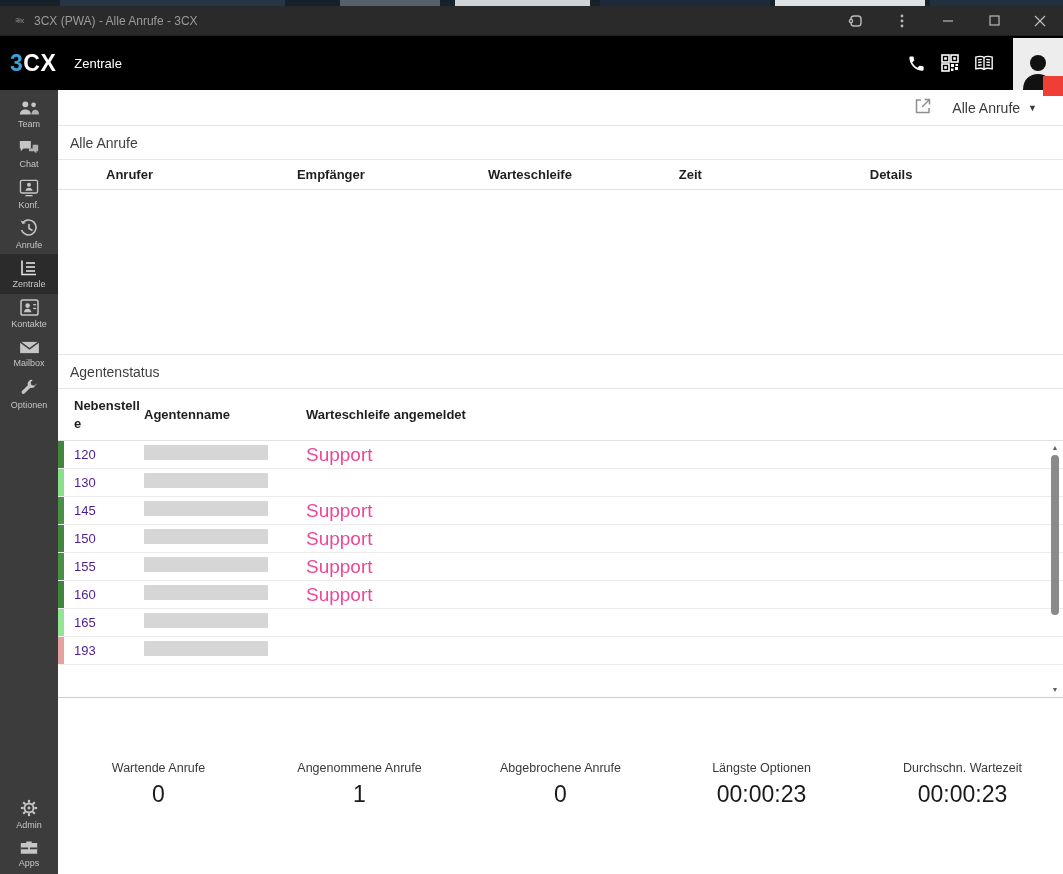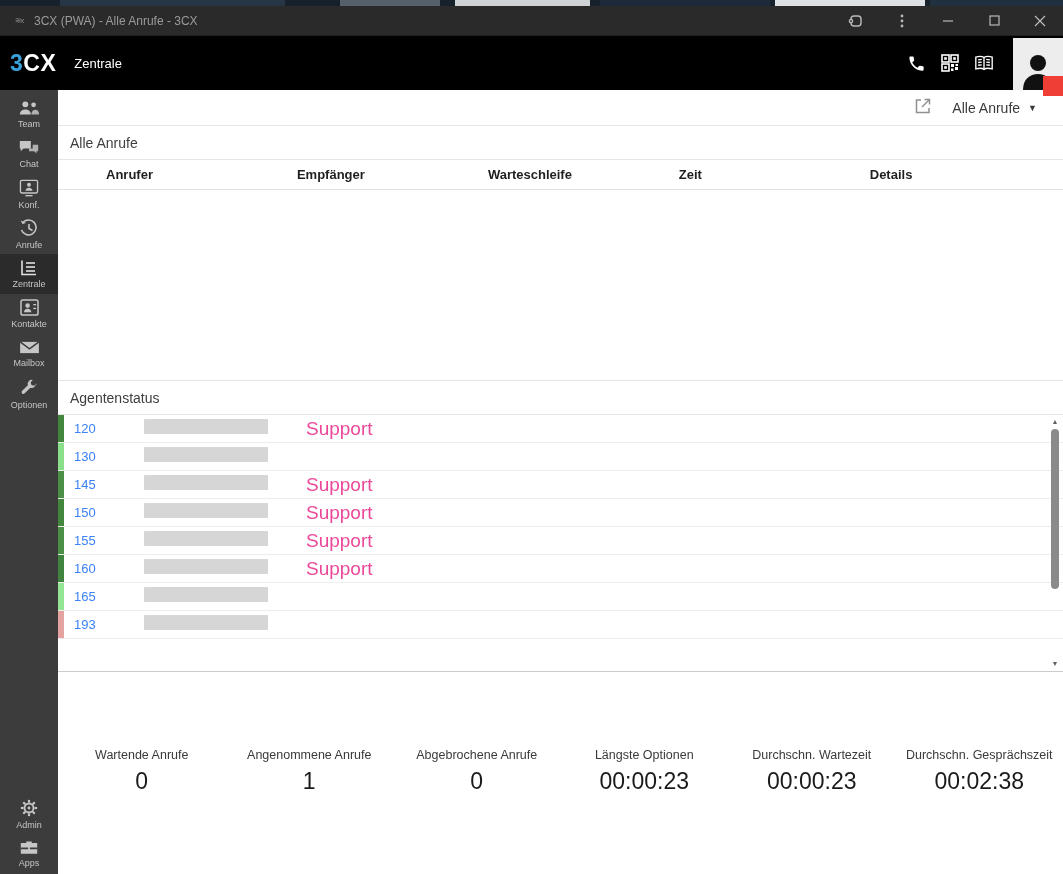--- a/index.html
+++ b/index.html
@@ -63,21 +63,21 @@
   .agents-title { border-top:1px solid #e6e6e6; }
   .agents-header { display:grid; grid-template-columns:70px 162px 1fr; align-items:center;
                    padding:8px 0 8px 16px; border-bottom:1px solid #e2e2e2; flex:0 0 auto; }
   .agents-header .th { font-size:13px; font-weight:bold; color:#1f1f1f; line-height:1.35; }
   .agents-header .th-ext { word-break:break-all; width:66px; }
 
   .agents-body { flex:0 0 auto; position:relative; height:256px; overflow:hidden; }
   .agent-row { height:28px; display:grid; grid-template-columns:70px 162px 1fr; align-items:center;
                padding-left:16px; border-bottom:1px solid #ececec; position:relative; }
   .status-bar { position:absolute; left:0; top:0; bottom:0; width:6px; }
-  .agent-ext { font-size:13px; color:#3b82f6; }
+  .agent-ext { font-size:13px; color:#4c1d95; }
   .redacted { display:inline-block; width:124px; height:15px; background:#d6d6d6; border-radius:1px; }
   .agent-queue { font-size:19px; color:#ec4899; }
 
   .v-scrollbar { position:absolute; right:2px; top:2px; bottom:2px; width:12px; display:flex;
                  flex-direction:column; align-items:center; }
   .v-scrollbar .arrow { font-size:7px; color:#606060; line-height:10px; }
   .v-scrollbar .track { flex:1; width:100%; position:relative; }
   .v-scrollbar .thumb { position:absolute; top:2px; left:2px; width:8px; height:160px;
                         background:#8a8a8a; border-radius:4px; }
 
@@ -308,20 +308,25 @@
           <span>Zeit</span>
 
           <span>Details</span>
 
       </div>
 
       <div class="calls-body"></div>
 
       <div class="section-title agents-title">Agentenstatus</div>
 
+      <div class="agents-header">
+        <span class="th th-ext">Nebenstelle</span>
+        <span class="th">Agentenname</span>
+        <span class="th">Warteschleife angemeldet</span>
+      </div>
 
       <div class="agents-body">
 
           <div class="agent-row">
             <span class="status-bar" style="background: rgb(67, 135, 63);"></span>
             <span class="agent-ext">120</span>
             <span><span class="redacted"></span></span>
             <span class="agent-queue">Support</span>
           </div>
 
@@ -404,22 +409,18 @@
           <div class="stat">
             <div class="stat-label">Längste Optionen</div>
             <div class="stat-value">00:00:23</div>
           </div>
 
           <div class="stat">
             <div class="stat-label">Durchschn. Wartezeit</div>
             <div class="stat-value">00:00:23</div>
           </div>
 
-          <div class="stat">
-            <div class="stat-label">Durchschn. Gesprächszeit</div>
-            <div class="stat-value">00:02:38</div>
-          </div>
 
       </div>
 
     </div>
   </div>
 </div>
 
 </body></html>

